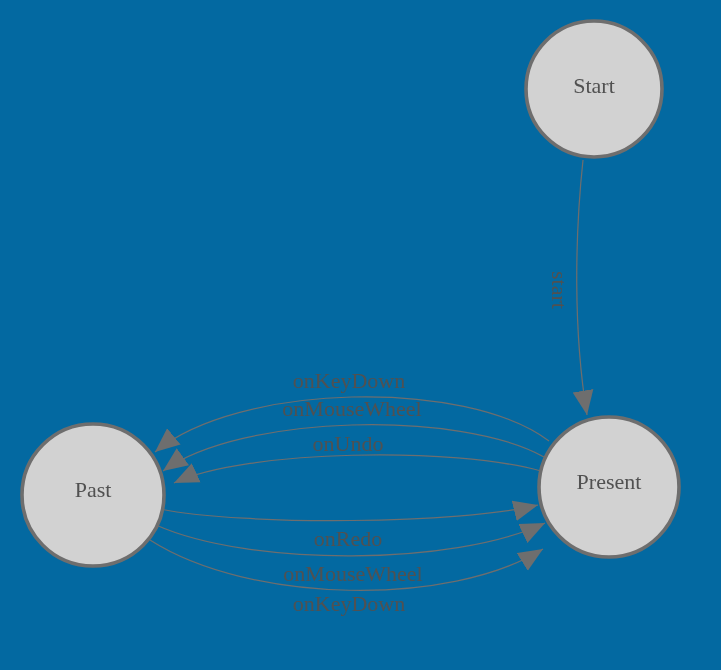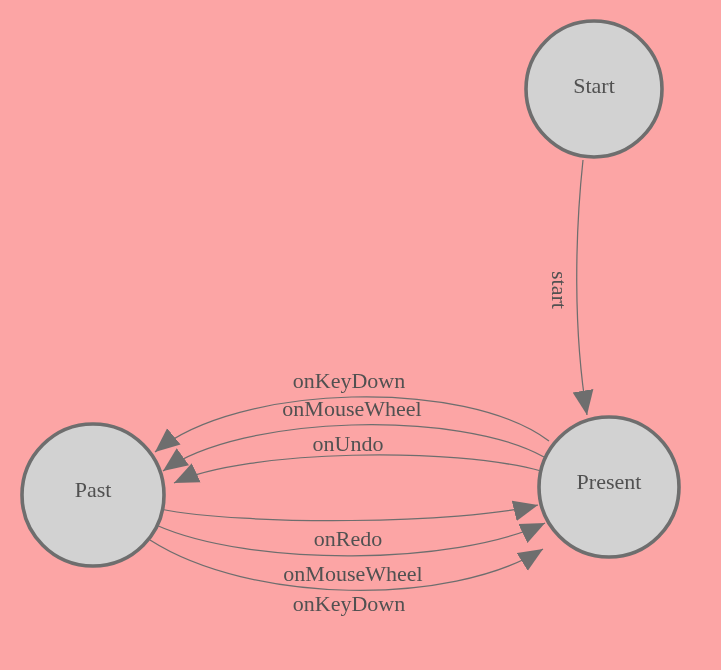--- a/index.html
+++ b/index.html
@@ -5,21 +5,21 @@
   html, body {
     margin: 0;
     padding: 0;
     background: #ffffff;
     font-family: "Liberation Serif", "DejaVu Serif", serif;
   }
   .stage {
     position: relative;
     width: 721px;
     height: 670px;
-    background: #fca5a5;
+    background: #0369a1;
     overflow: hidden;
   }
   svg { display: block; }
   .node {
     fill: #d2d2d2;
     stroke: #6e6e6e;
     stroke-width: 3.6;
   }
   .edge {
     fill: none;

